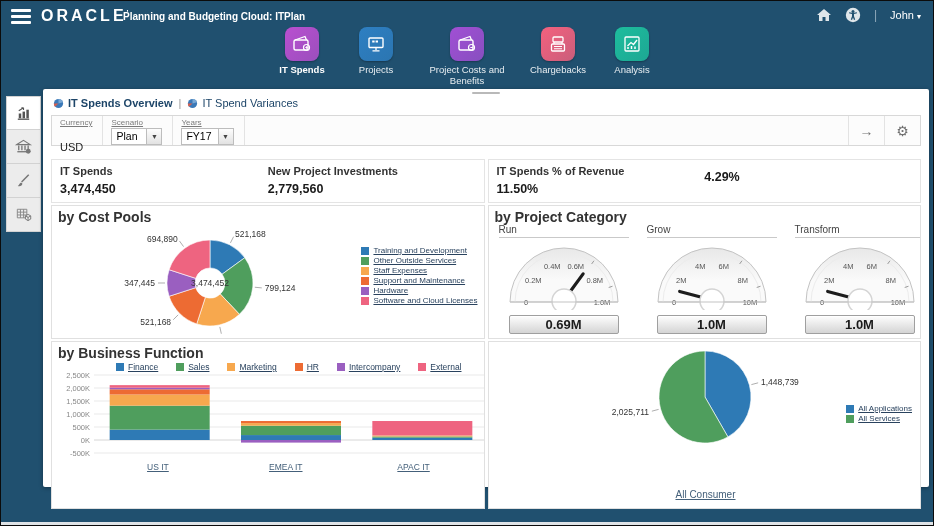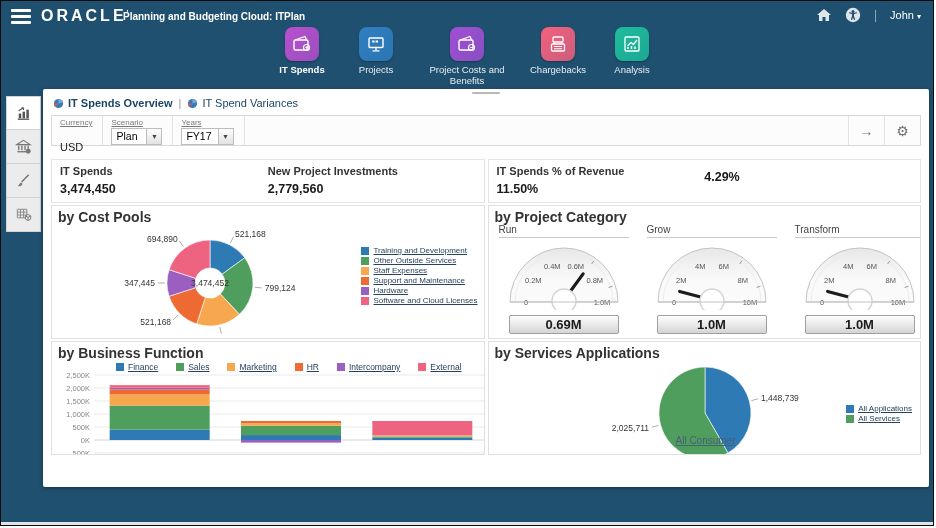--- a/index.html
+++ b/index.html
@@ -53,21 +53,21 @@
   .fspacer { flex:1; }
   .fbtn { width:36px; border-left:1px solid #e3e3e3; display:flex; align-items:center; justify-content:center; font-size:14px; color:#6f6f6f; cursor:pointer; }
 
   .kpirow { position:absolute; top:70px; left:8px; right:8px; height:44px; display:grid; grid-template-columns:1fr 1fr; gap:3px; }
   .kpicard { border:1px solid #e4e4e4; background:#fff; padding:5px 8px; display:grid; grid-template-columns:1fr 1fr; }
   .kpi-label { font-size:11px; font-weight:700; color:#333; }
   .kpi-value { font-size:12.5px; font-weight:700; color:#1a1a1a; margin-top:5px; }
 
   .cardrow { position:absolute; left:8px; right:8px; display:grid; grid-template-columns:1fr 1fr; gap:3px; }
   .row1 { top:116px; height:134px; }
-  .row2 { top:252px; height:114px; }
+  .row2 { top:252px; height:168px; }
   .card { position:relative; border:1px solid #e0e0e0; background:#fff; padding:3px 6px; overflow:hidden; }
   .card-title { font-size:14px; font-weight:700; color:#333; }
 
   
   .cp-legend { position:absolute; right:6px; top:40px; }
   .legend-entry { display:flex; align-items:center; gap:4px; margin-bottom:1px; cursor:pointer; }
   .sw { width:8px; height:8px; flex:0 0 8px; }
   .legend-entry span.lbl { font-size:8px; color:#29425e; text-decoration:underline; }
 
   
@@ -482,21 +482,20 @@
             <rect x="314.33333333333337" y="49.019999999999996" width="100" height="14.430000000000007" fill="#ee6480"></rect>
           </svg>
         <div class="bf-cats">
           <span>US IT</span>
           <span>EMEA IT</span>
           <span>APAC IT</span>
         </div>
       </div>
 
       <div class="card">
-        <div class="card-title">by Services Applications</div>
         <svg id="servicesSvg" width="434" height="104">
             <path d="M 210 52 L 210 6 A 46 46 0 0 1 232.92420691049978 91.88083170552733 Z" fill="#2e7ab5" stroke="#fff" stroke-width="0.6"></path>
             <line x1="256.3762303539515" y1="39.620773119567254" x2="263.13943061390273" y2="37.81546919950415" stroke="#999" stroke-width="0.8"></line>
             <text x="266.0379450110247" y="40.0417675194771" text-anchor="start" font-size="8.5" fill="#333">1,448,739</text>
             <path d="M 210 52 L 232.92420691049978 91.88083170552733 A 46 46 0 1 1 210 6 Z" fill="#4f9e5d" stroke="#fff" stroke-width="0.6"></path>
             <line x1="163.62376964604852" y1="64.37922688043274" x2="156.86056938609727" y2="66.18453080049585" stroke="#999" stroke-width="0.8"></line>
             <text x="153.9620549889753" y="69.9582324805229" text-anchor="end" font-size="8.5" fill="#333">2,025,711</text>
           </svg>
         <div class="sa-footer">
           <span>All Consumer</span>

